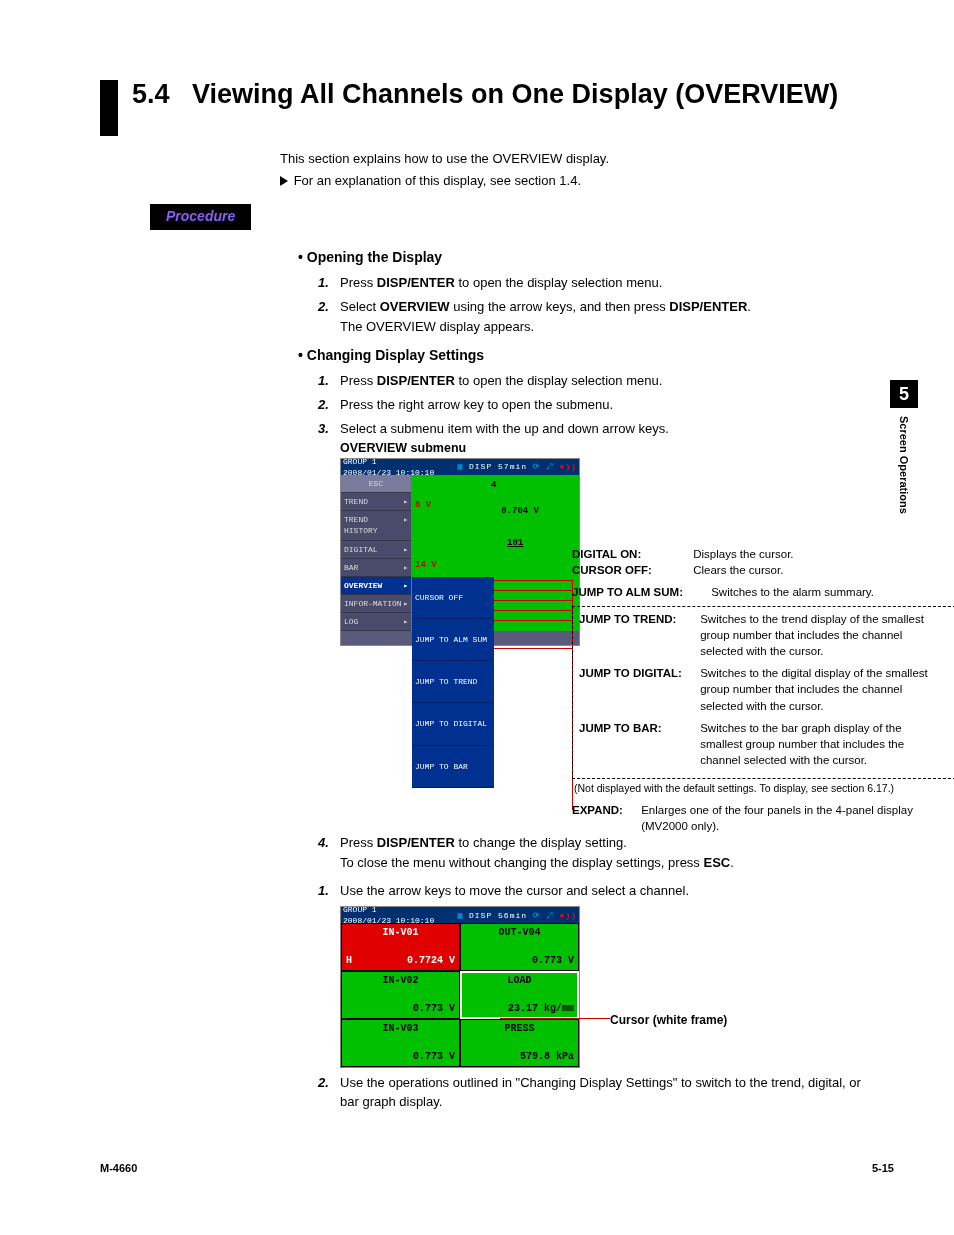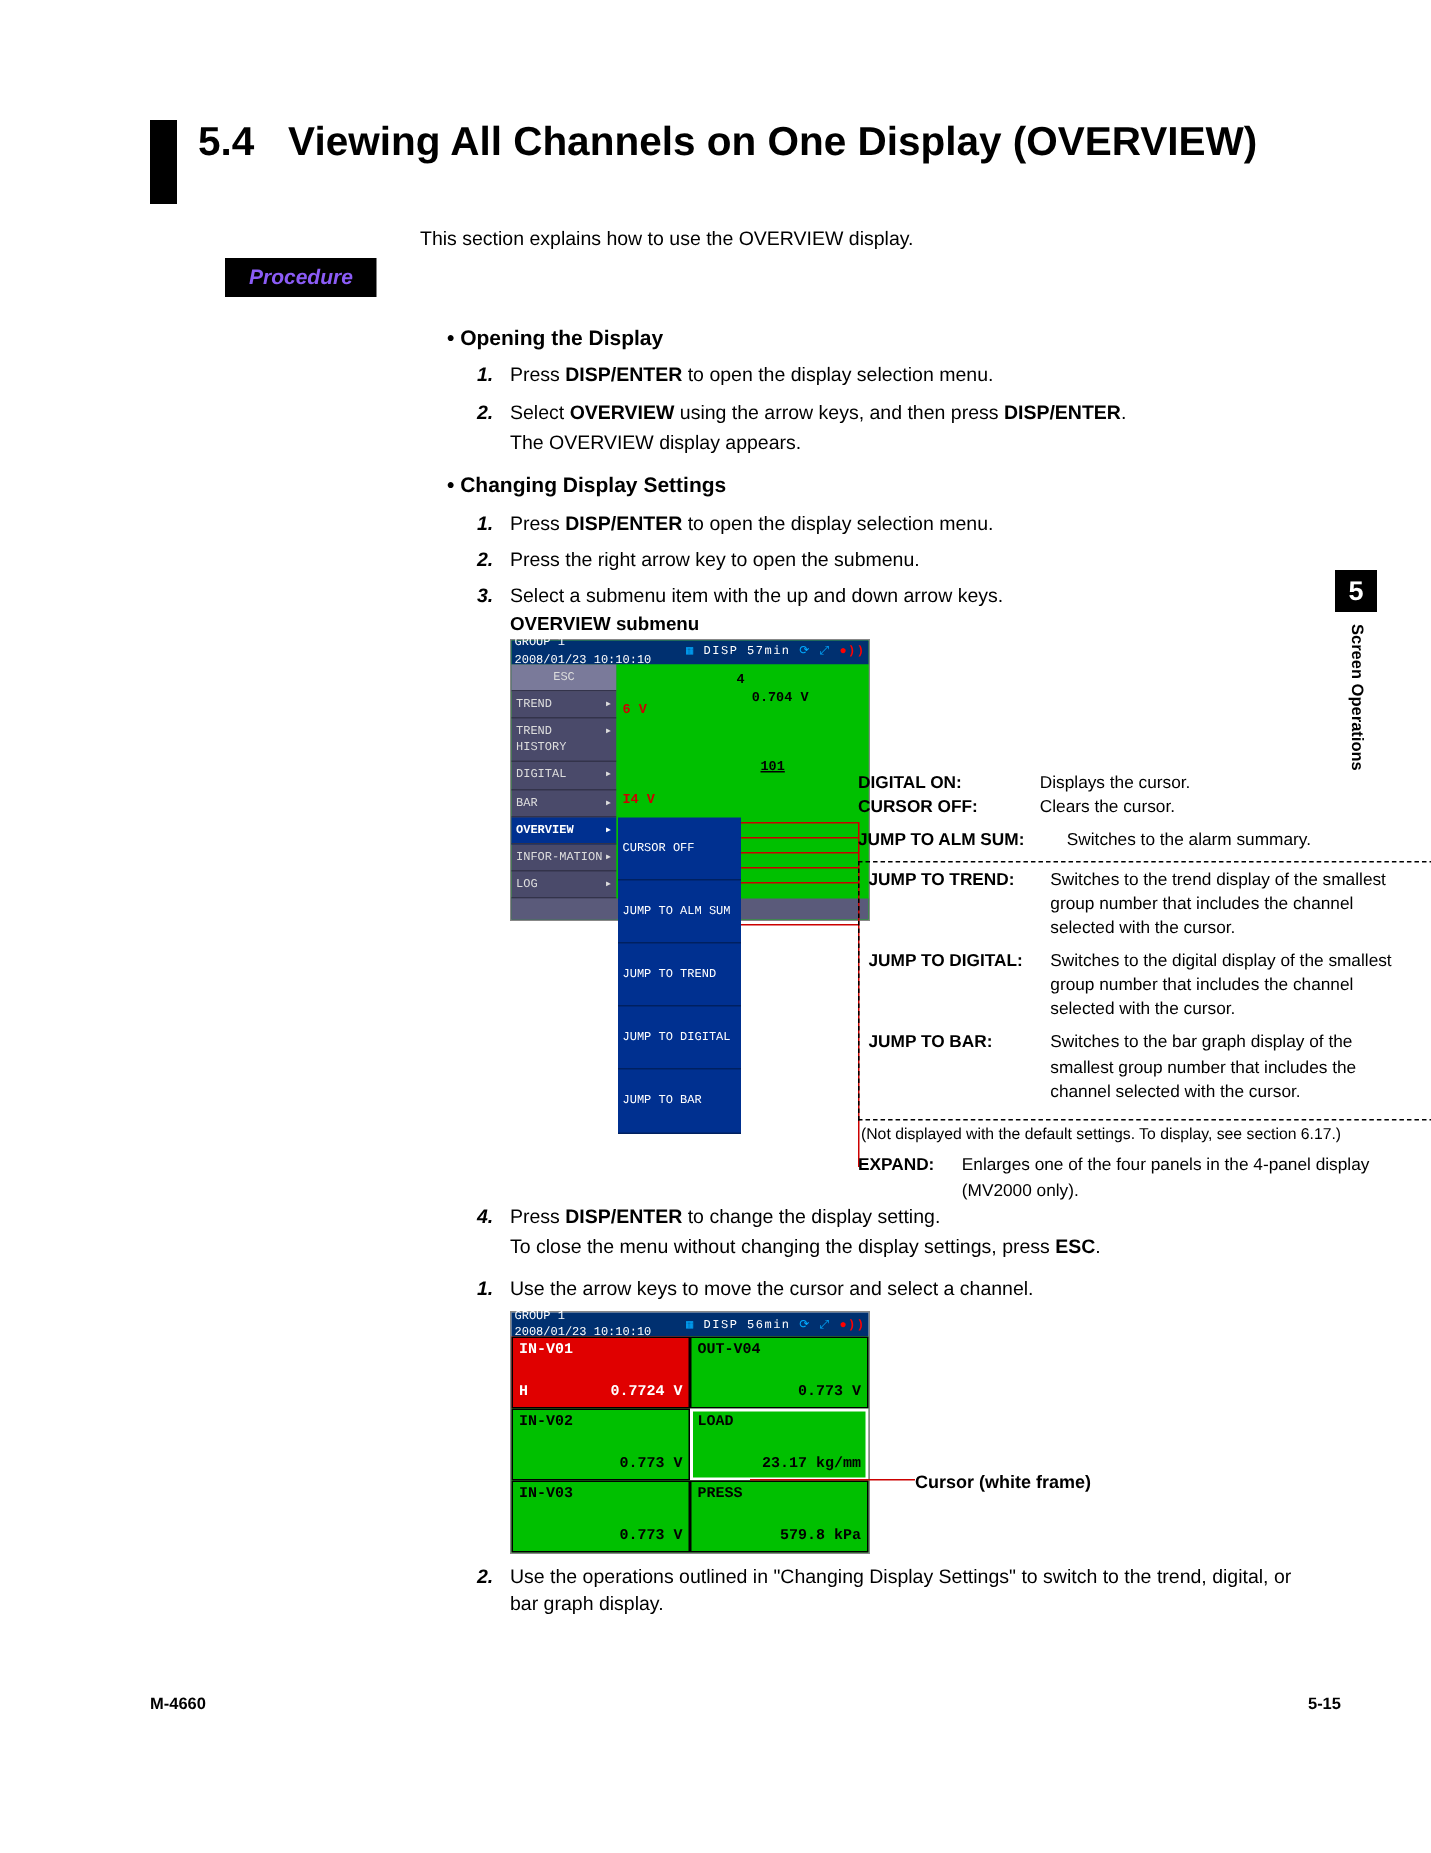--- a/index.html
+++ b/index.html
@@ -199,21 +199,21 @@
     color: #fff;
   }
   .s2-body {
     display: grid;
     grid-template-columns: 1fr 1fr;
     grid-auto-rows: 48px;
   }
   .cell { border: 1px solid #000; padding: 2px 4px; position:relative; }
   .cell.r { background: #e00000; }
   .cell.g { background: #00c000; color:#000; }
-  .cell .name { font-weight:bold; font-size:10px; }
+  .cell .name { font-weight:bold; font-size:10px;text-align:center; }
   .cell .val { position:absolute; right:4px; bottom:2px; font-weight:bold;}
   .cell .alm { position:absolute; left:4px; bottom:2px; font-weight:bold; color:#fff;}
   .cell.cursor { outline: 2px solid #fff; outline-offset:-2px; }
   .cursor-callout {
     position:absolute;
     left: 270px;
     top: 106px;
     font-weight:bold;
     font-size:12px;
   }
@@ -257,20 +257,24 @@
 
   <div class="heading-row">
     <div class="heading-bar"></div>
     <div class="heading-text">
       <span>5.4</span>&nbsp;&nbsp;
       <span>Viewing All Channels on One Display (OVERVIEW)</span>
     </div>
   </div>
 
   <div class="intro">This section explains how to use the OVERVIEW display.</div>
+  <div class="intro-ref">
+    <span class="ref-arrow"></span>
+    <span>For an explanation of this display, see section 1.4.</span>
+  </div>
 
   <div class="procedure-box">Procedure</div>
 
   <div class="content">
 
     <div class="subhead bullet">Opening the Display</div>
     <ol class="steps">
       <li><span class="num">1.</span>
         <span>Press </span><b>DISP/ENTER</b><span> to open the display selection menu.</span>
       </li>
@@ -327,21 +331,21 @@
                     <span>▸</span>
                   </div>
                 <div class="m-row">
                     <span>LOG</span>
                     <span>▸</span>
                   </div>
               </div>
               <div class="s1-right">
                 <div style="color:#c00; position:absolute; left:4px; top:24px;">6 V</div>
                 <div style="color:#000; position:absolute; left:80px; top:4px;">4</div>
-                <div style="color:#000; position:absolute; right:40px; top:16px;">0.704 V</div>
+                <div style="color:#000; position:absolute; right:40px; top:30px;">0.704 V</div>
                 <div style="color:#000; position:absolute; left:96px; top:62px;text-decoration:underline;">101</div>
                 <div style="color:#c00; position:absolute; left:4px; top:84px;">I4 V</div>
               </div>
             </div>
             <div class="s1-sub">
               <div class="row">CURSOR OFF</div>
               <div class="row">JUMP TO ALM SUM</div>
               <div class="row">JUMP TO TREND</div>
               <div class="row">JUMP TO DIGITAL</div>
               <div class="row">JUMP TO BAR</div>

